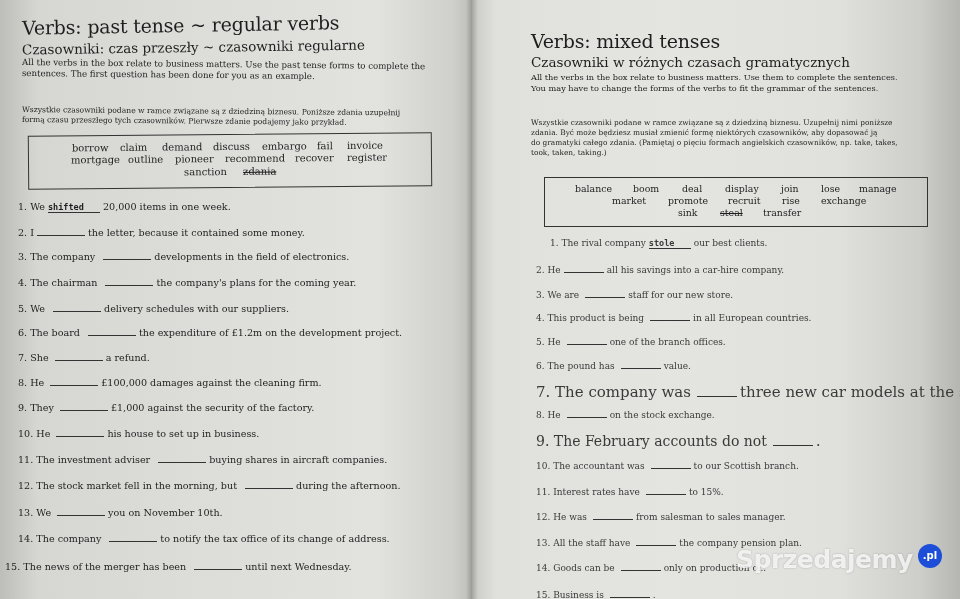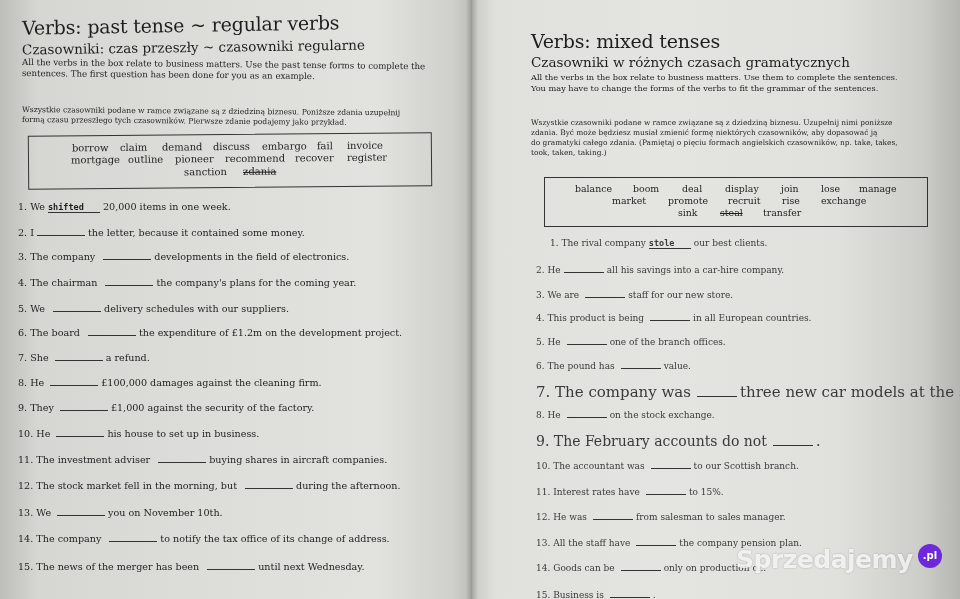--- a/index.html
+++ b/index.html
@@ -22,21 +22,21 @@
   .box .row{position:absolute;left:0;right:0;font-size:10px;white-space:nowrap;}
   .box .w{position:absolute;}
   .strike{text-decoration:line-through;}
   .q{position:absolute;font-size:9.6px;white-space:nowrap;}
   .q .blank{display:inline-block;border-bottom:1px solid #333;height:9px;vertical-align:baseline;margin:0 3px;text-align:left;
        font-family:"DejaVu Sans Mono","Liberation Mono",monospace;font-weight:bold;font-size:8.5px;line-height:9px;}
   .page.right .q{color:#3a3a3a;}
   .watermark{position:absolute;left:736px;top:545px;font-family:"DejaVu Sans","Liberation Sans",sans-serif;
        font-weight:bold;font-size:25px;color:rgba(255,255,255,.82);letter-spacing:-0.5px;
        text-shadow:0 0 2px rgba(0,0,0,.25);white-space:nowrap;}
-  .wm-badge{position:absolute;left:918px;top:544px;width:24px;height:24px;border-radius:50%;background:#6d28d9;
+  .wm-badge{position:absolute;left:918px;top:544px;width:24px;height:24px;border-radius:50%;background:#1d4ed8;
        color:#fff;font-family:"DejaVu Sans","Liberation Sans",sans-serif;font-weight:bold;font-size:10px;
        line-height:24px;text-align:center;}
 </style>
 </head>
 <body>
 
 <div class="top-dark"></div>
 
 <div class="page left">
   <div class="title" style="left:22px;top:14px;transform:rotate(-1deg);">Verbs: past tense ~ regular verbs</div>
@@ -82,21 +82,21 @@
     <div class="q" style="left:18px;top:302px;"><span>5.</span> <span>We</span><span class="blank" style="width:48px;margin-left:8px"></span><span>delivery schedules with our suppliers.</span></div>
     <div class="q" style="left:18px;top:326px;"><span>6.</span> <span>The board</span><span class="blank" style="width:48px;margin-left:8px"></span><span>the expenditure of £1.2m on the development project.</span></div>
     <div class="q" style="left:18px;top:351px;"><span>7.</span> <span>She</span><span class="blank" style="width:48px;margin-left:6px"></span><span>a refund.</span></div>
     <div class="q" style="left:18px;top:376px;"><span>8.</span> <span>He</span><span class="blank" style="width:48px;margin-left:6px"></span><span>£100,000 damages against the cleaning firm.</span></div>
     <div class="q" style="left:18px;top:401px;"><span>9.</span> <span>They</span><span class="blank" style="width:48px;margin-left:6px"></span><span>£1,000 against the security of the factory.</span></div>
     <div class="q" style="left:18px;top:427px;"><span>10.</span> <span>He</span><span class="blank" style="width:48px;margin-left:6px"></span><span>his house to set up in business.</span></div>
     <div class="q" style="left:18px;top:453px;"><span>11.</span> <span>The investment adviser</span><span class="blank" style="width:48px;margin-left:8px"></span><span>buying shares in aircraft companies.</span></div>
     <div class="q" style="left:18px;top:479px;"><span>12.</span> <span>The stock market fell in the morning, but</span><span class="blank" style="width:48px;margin-left:8px"></span><span>during the afternoon.</span></div>
     <div class="q" style="left:18px;top:506px;"><span>13.</span> <span>We</span><span class="blank" style="width:48px;margin-left:6px"></span><span>you on November 10th.</span></div>
     <div class="q" style="left:18px;top:532px;"><span>14.</span> <span>The company</span><span class="blank" style="width:48px;margin-left:8px"></span><span>to notify the tax office of its change of address.</span></div>
-    <div class="q" style="left:18px;top:560px;"><span>15.</span> <span>The news of the merger has been</span><span class="blank" style="width:48px;margin-left:8px"></span><span>until next Wednesday.</span></div>
+    <div class="q" style="left:5px;top:560px;"><span>15.</span> <span>The news of the merger has been</span><span class="blank" style="width:48px;margin-left:8px"></span><span>until next Wednesday.</span></div>
   </div>
 </div>
 
 <div class="page right">
   <div class="title" style="left:59px;top:30px;">Verbs: mixed tenses</div>
   <div class="subtitle" style="left:59px;top:54px;">Czasowniki w różnych czasach gramatycznych</div>
   <div class="instr" style="left:59px;top:72px;font-size:8.2px;line-height:11px;">
     <div>All the verbs in the box relate to business matters. Use them to complete the sentences.</div>
     <div>You may have to change the forms of the verbs to fit the grammar of the sentences.</div>
   </div>

